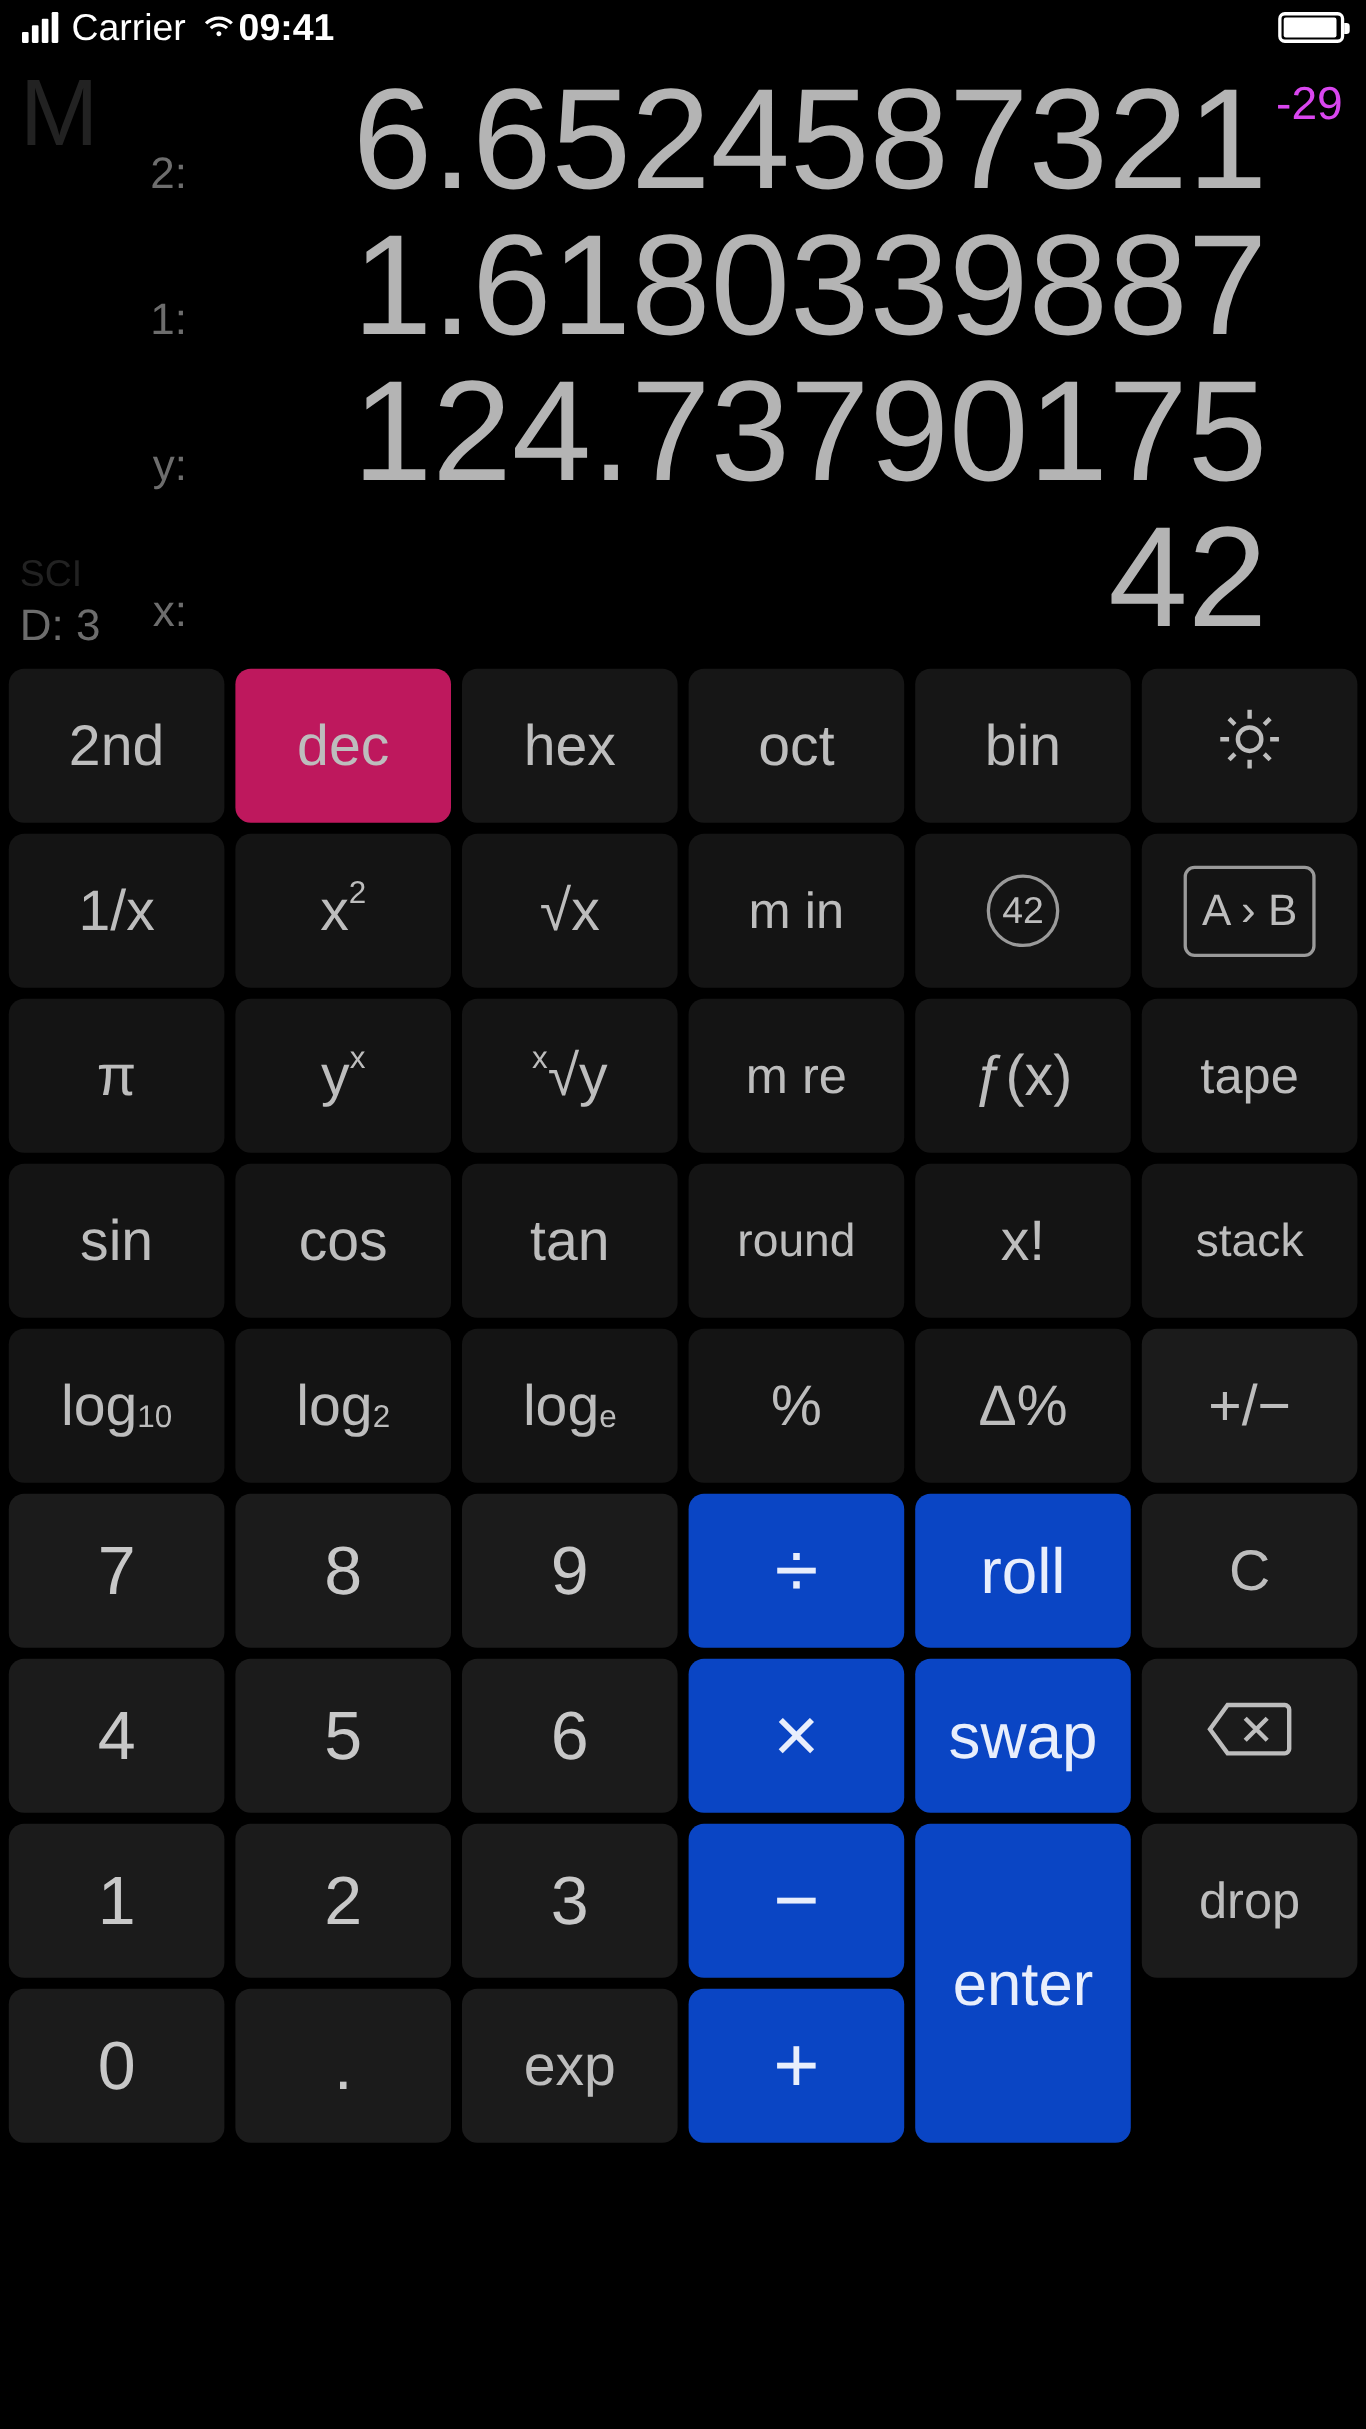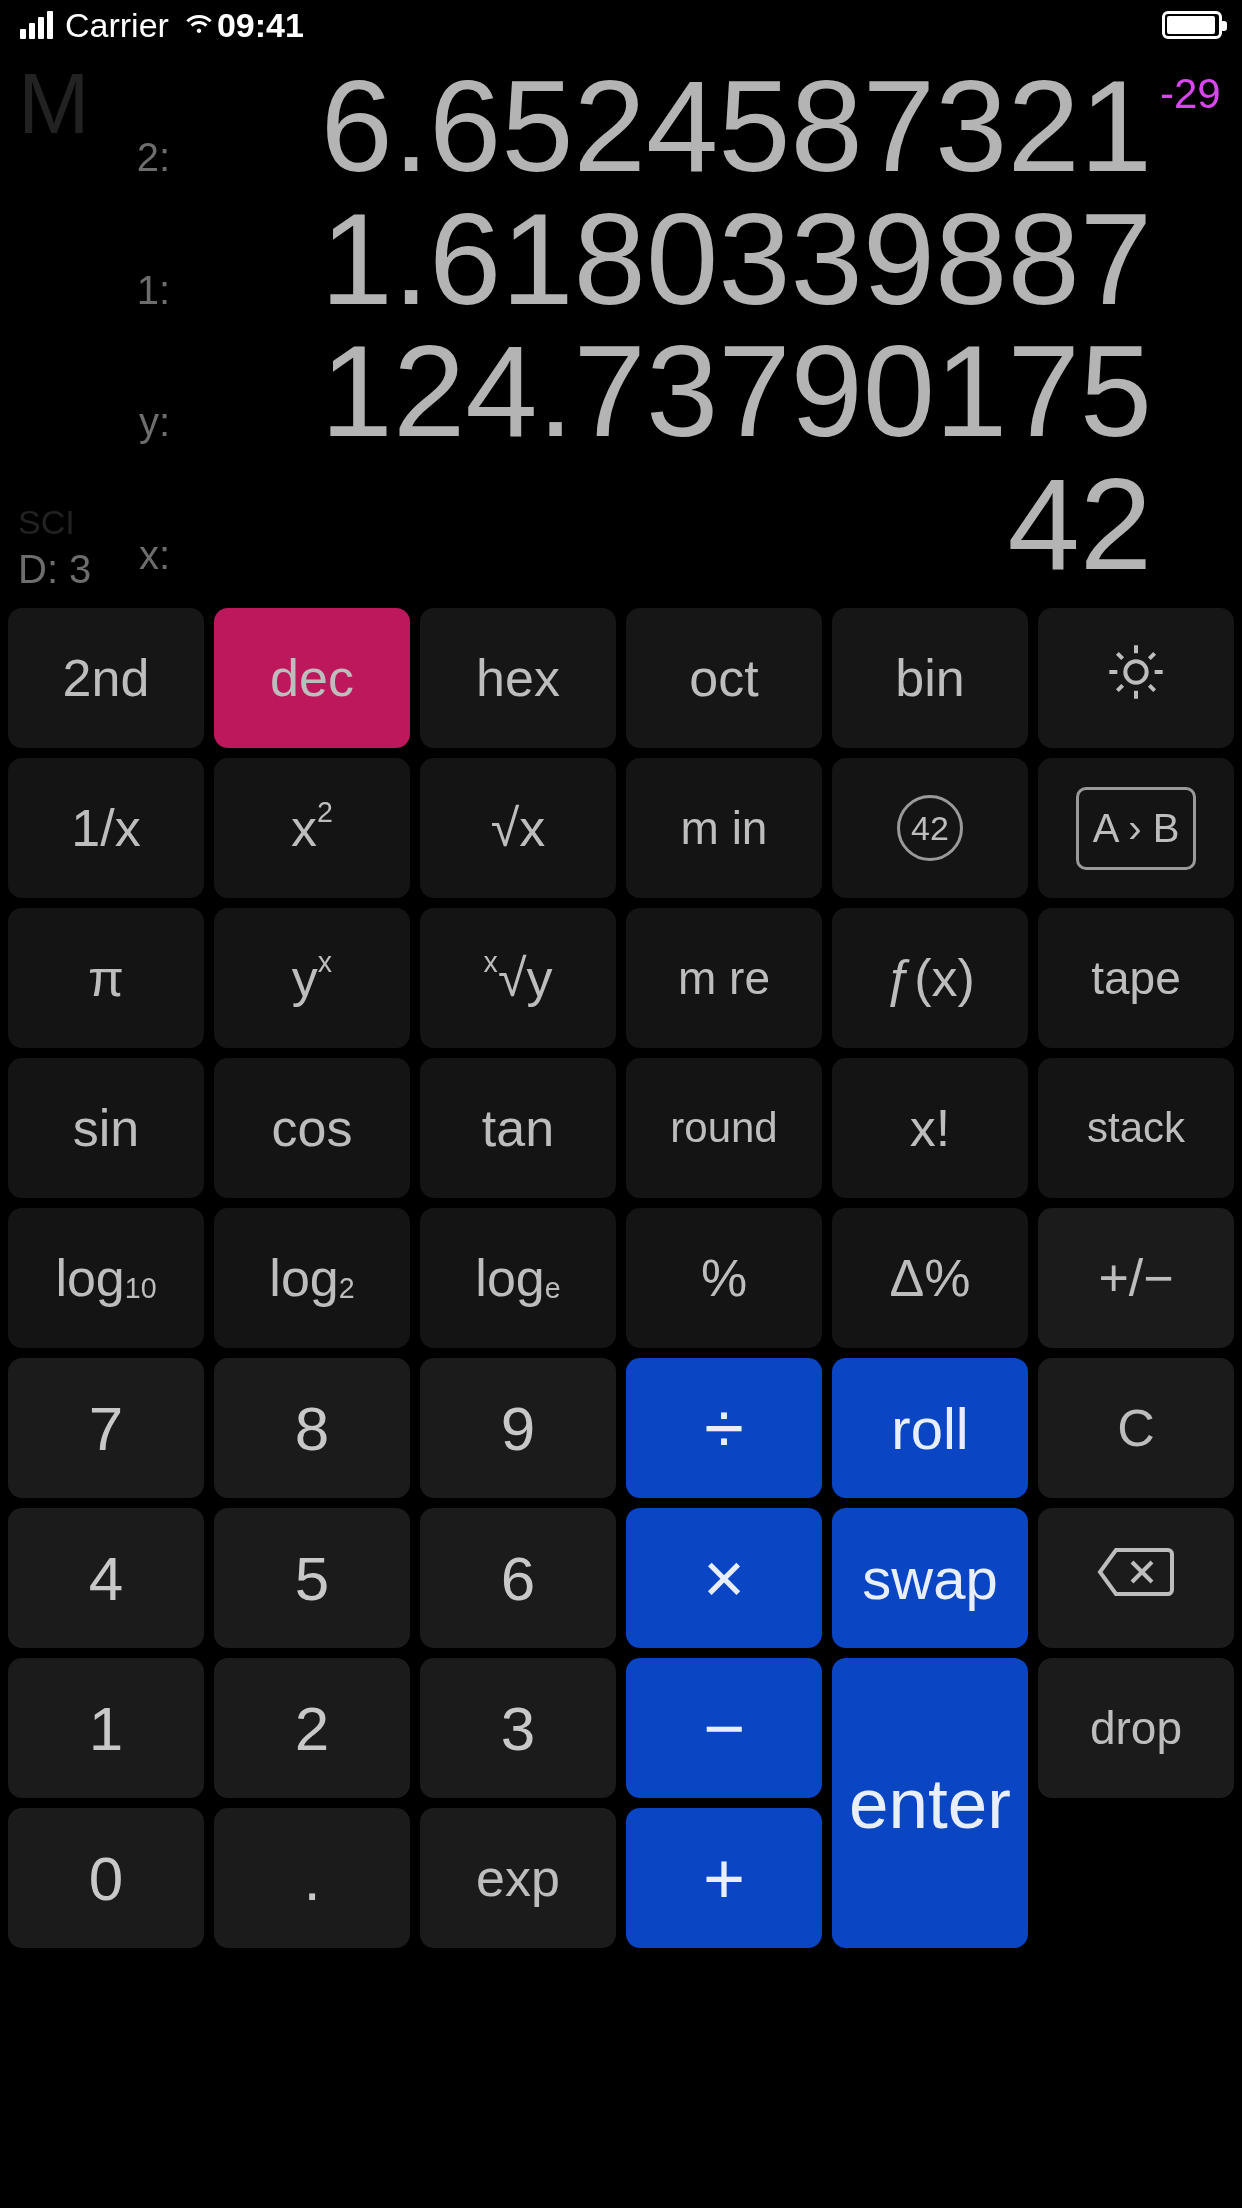--- a/index.html
+++ b/index.html
@@ -54,21 +54,21 @@
   .key.xsmall-text { font-size:42px; }
   .key sub { font-size:0.55em; position:relative; top:0.35em; }
   .key sup { font-size:0.55em; position:relative; top:-0.55em; }
   .key .stack-two { display:flex; flex-direction:column; align-items:center; line-height:1; }
   .key .stack-two .line1 { font-size:40px; color:#bdbdbd; }
   .key .stack-two .line2 { font-size:40px; color:#bdbdbd; }
   .ab-box { border:3px solid #9a9a9a; border-radius:10px; padding:16px 14px; font-size:40px; color:#bdbdbd;}
   .circ42 { width:66px; height:66px; border:3px solid #9a9a9a; border-radius:50%; display:flex; align-items:center; justify-content:center; font-size:34px; color:#bdbdbd;}
   
   
-  .key.enter { grid-row: span 2; font-size:71px; }
+  .key.enter { grid-row: span 2; font-size:56px; }
 
   
   .gear-icon svg { width:64px; height:64px; stroke:#bdbdbd; fill:none; stroke-width:3; }
 
   
   .bs-icon svg { width:80px; height:52px; stroke:#bdbdbd; fill:none; stroke-width:4; }
 
   
   .op-glyph { font-size:72px; }
 </style>

